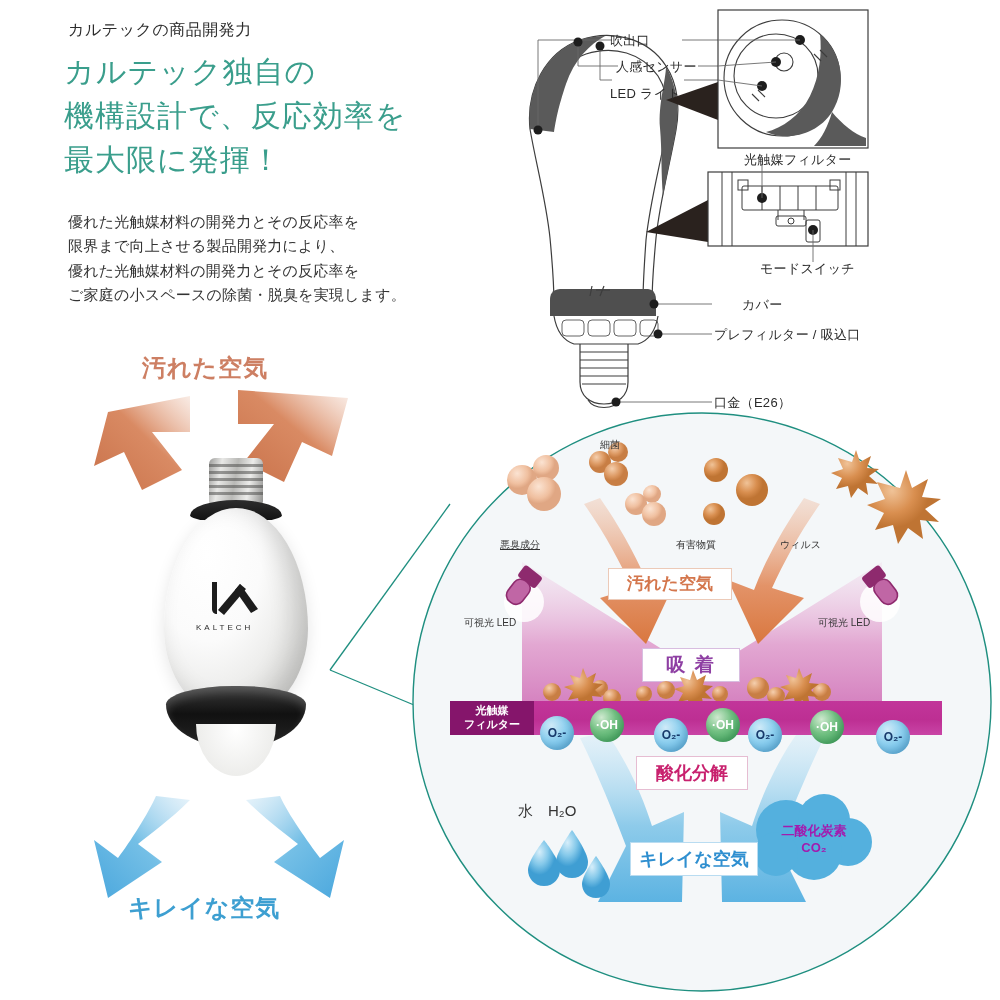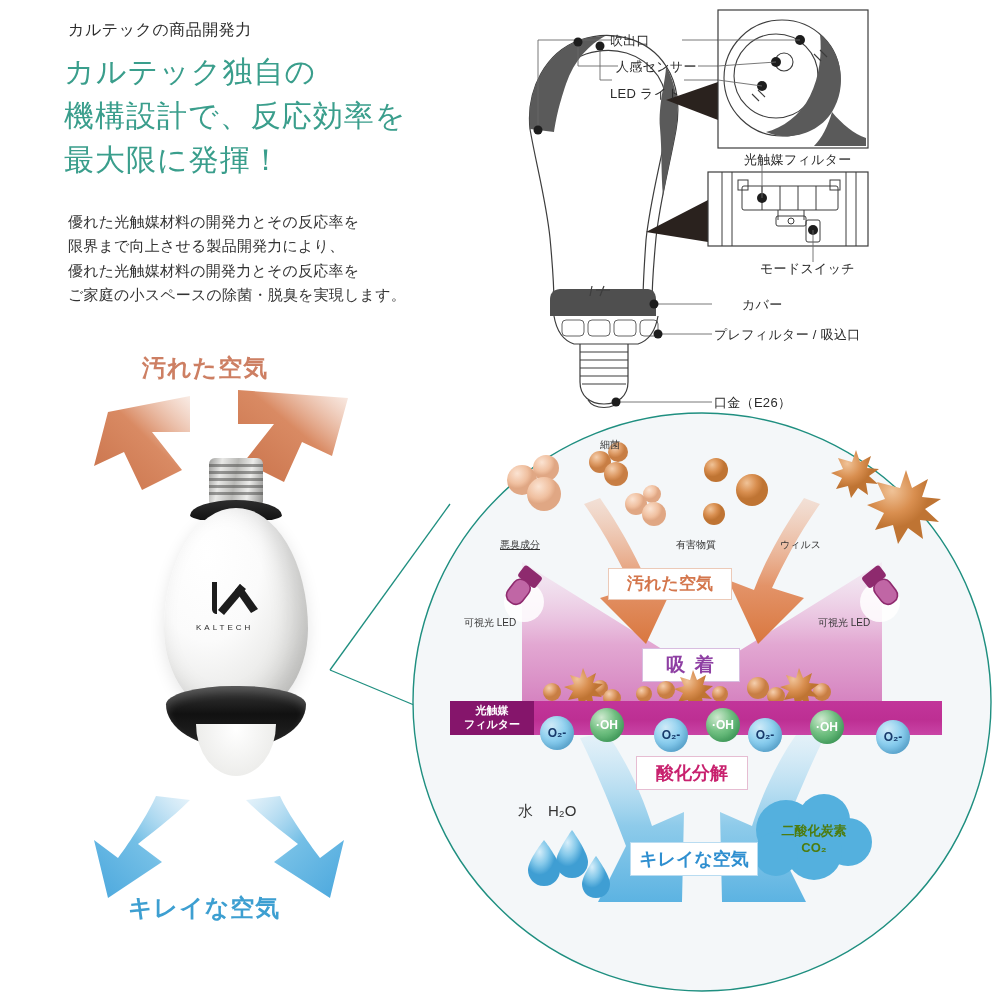--- a/index.html
+++ b/index.html
@@ -116,21 +116,21 @@
   }
   .mol-o2{
     background:radial-gradient(circle at 34% 28%,#cfeaf8 0%,#8fd0ef 42%,#4aa7dd 100%);
     box-shadow:inset -3px -3px 6px rgba(0,0,0,.12);
   }
   .mol-oh{
     background:radial-gradient(circle at 34% 28%,#cfe9cf 0%,#73c183 42%,#2f9f53 100%);
     color:#ffffff;box-shadow:inset -3px -3px 6px rgba(0,0,0,.12);
   }
   .cloud{
-    position:absolute;color:#4d7c0f;font-size:13px;font-weight:bold;text-align:center;
+    position:absolute;color:#a21caf;font-size:13px;font-weight:bold;text-align:center;
     line-height:1.3;display:flex;align-items:center;justify-content:center;
   }
 </style>
 </head>
 <body>
 
 <div class="page">
 
   <div class="eyebrow">カルテックの商品開発力</div>
 

